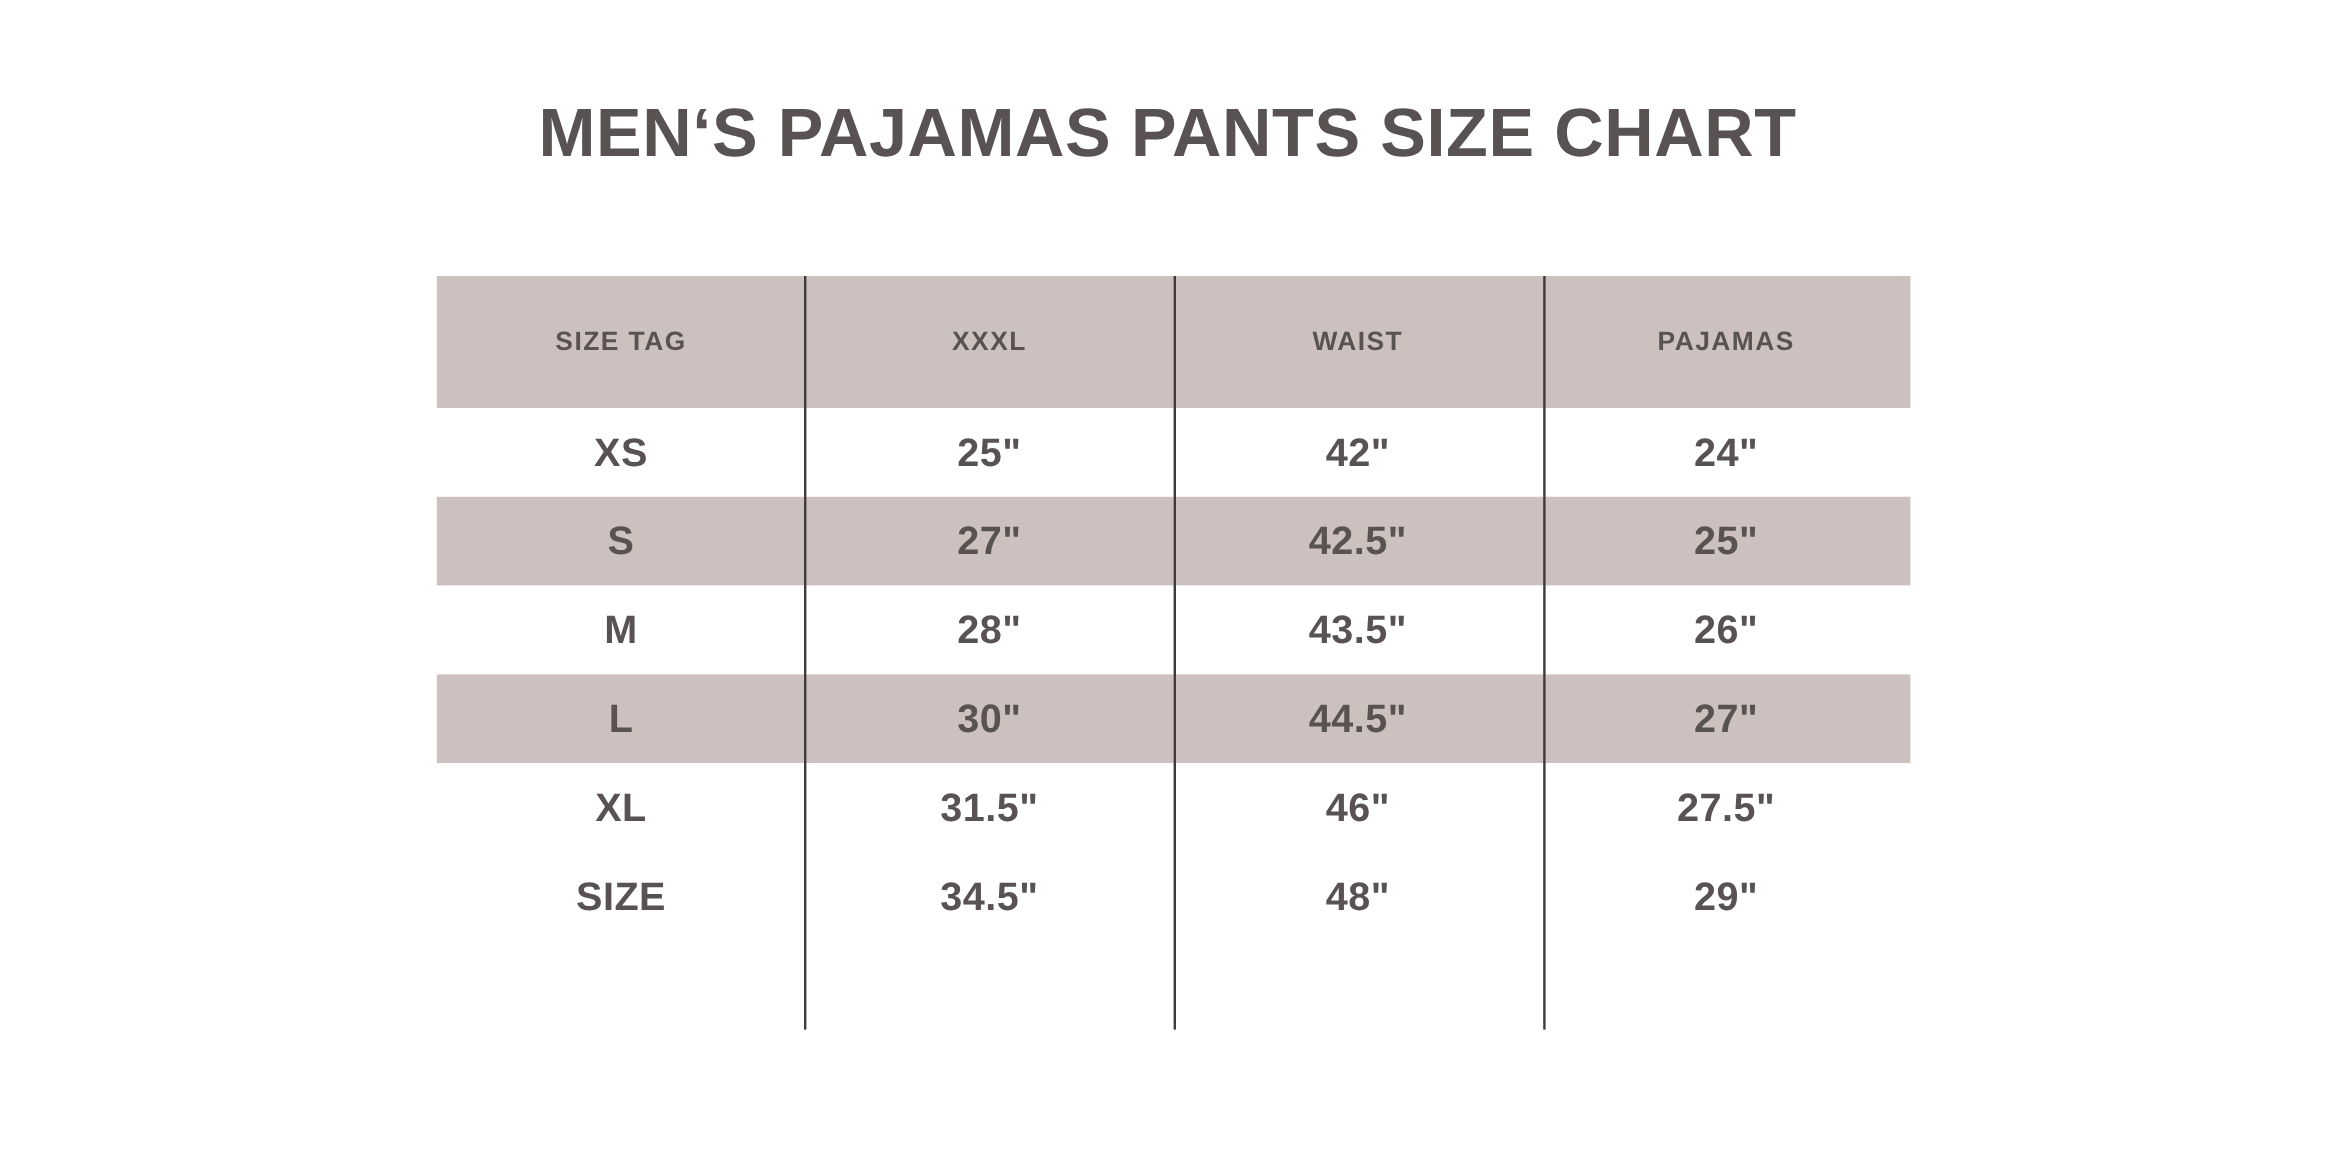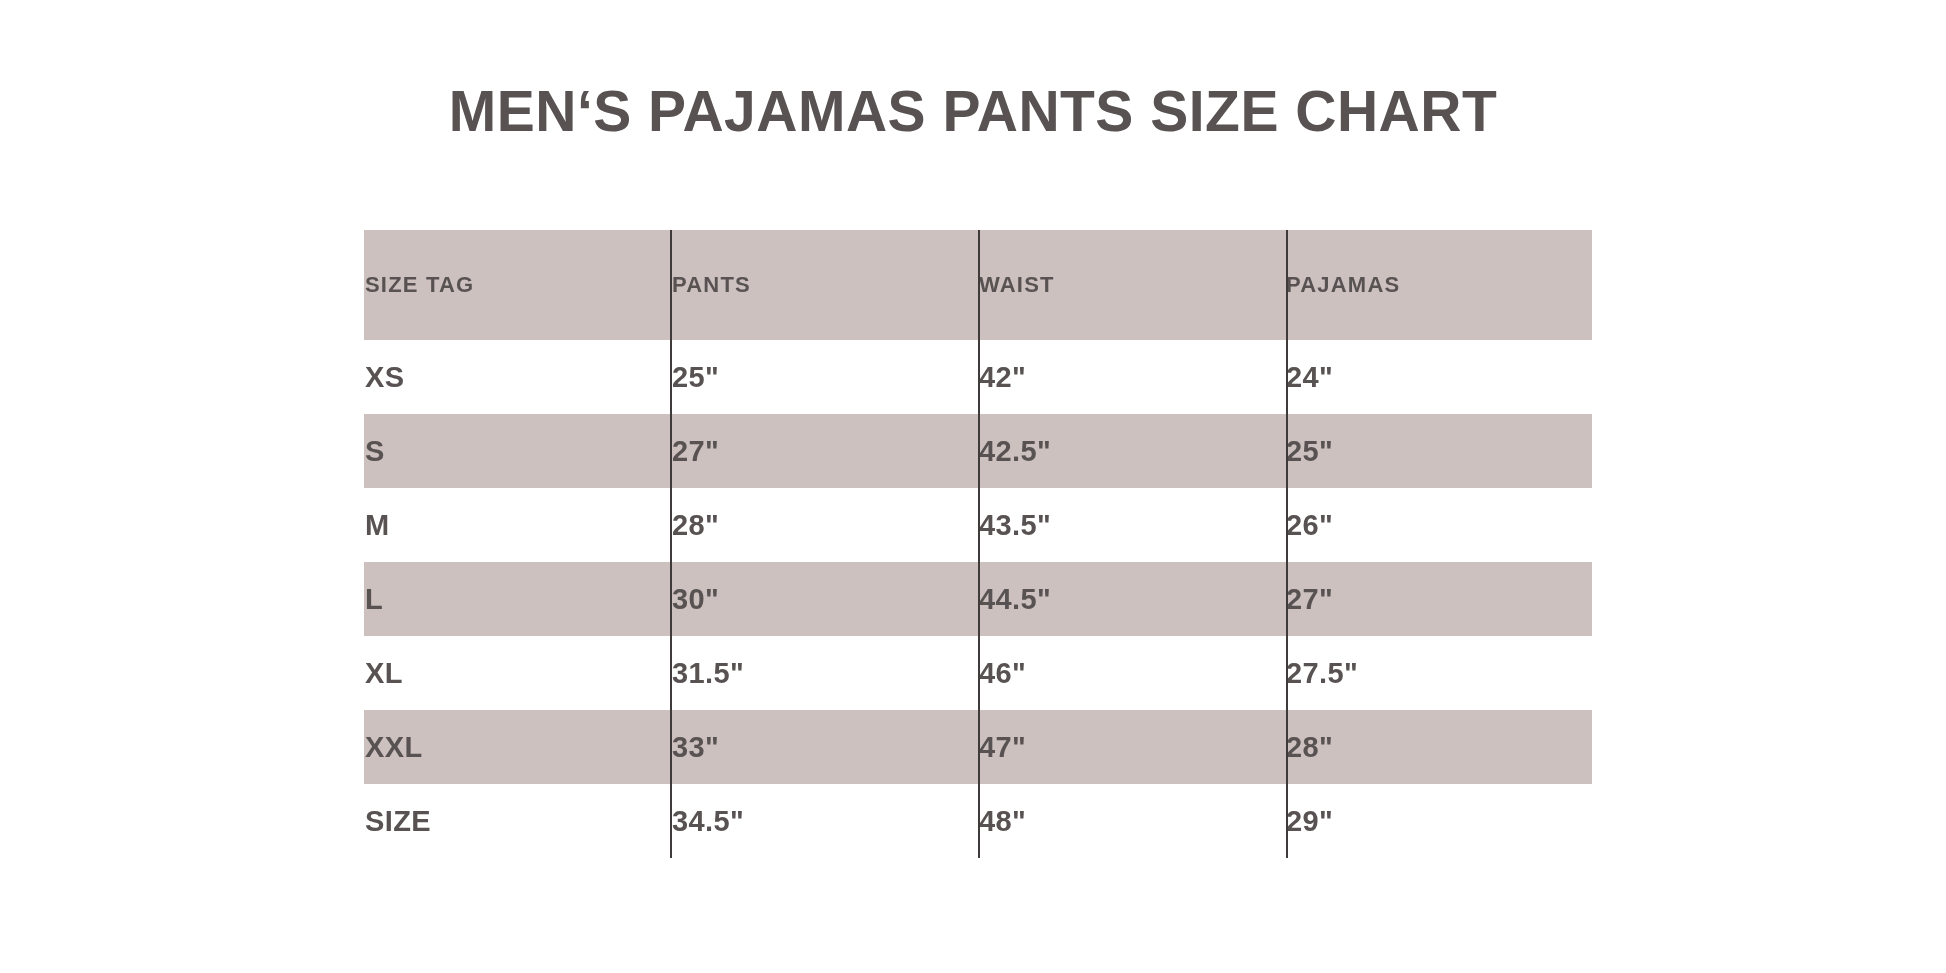--- a/index.html
+++ b/index.html
@@ -39,34 +39,34 @@
     top: 230px;
     width: 1228px;
   }
   table.size-chart {
     width: 1228px;
     border-collapse: collapse;
     table-layout: fixed;
   }
   table.size-chart th,
   table.size-chart td {
-    text-align: left;
+    text-align: center;
     font-weight: bold;
     color: #585352;
     border: none;
   }
   table.size-chart thead th {
     background: #cdc1bf;
     height: 108px;
     font-size: 22px;
     letter-spacing: 1.2px;
   }
   table.size-chart tbody td {
     height: 72px;
-    font-size: 29px;
+    font-size: 33px;
     letter-spacing: 0.4px;
   }
   tr.row-shaded td {
     background: #cdc1bf;
   }
   tr.row-plain td {
     background: #ffffff;
   }
   
   .vline {
@@ -84,21 +84,21 @@
 
 <div class="page">
 
   <div class="title">MEN‘S PAJAMAS PANTS SIZE CHART</div>
 
   <div class="table-wrap">
     <table class="size-chart">
       <thead>
         <tr>
           <th>SIZE TAG</th>
-          <th>PANTS</th>
+          <th>XXXL</th>
           <th>WAIST</th>
           <th>PAJAMAS</th>
         </tr>
       </thead>
       <tbody>
         <tr class="row-plain">
           <td>XS</td>
           <td>25"</td>
           <td>42"</td>
           <td>24"</td>
@@ -120,26 +120,20 @@
           <td>30"</td>
           <td>44.5"</td>
           <td>27"</td>
         </tr>
         <tr class="row-plain">
           <td>XL</td>
           <td>31.5"</td>
           <td>46"</td>
           <td>27.5"</td>
         </tr>
-        <tr class="row-shaded">
-          <td>XXL</td>
-          <td>33"</td>
-          <td>47"</td>
-          <td>28"</td>
-        </tr>
         <tr class="row-plain">
           <td>SIZE</td>
           <td>34.5"</td>
           <td>48"</td>
           <td>29"</td>
         </tr>
       </tbody>
     </table>
 
     <div class="vline v1" style="height: 628px;"></div>

